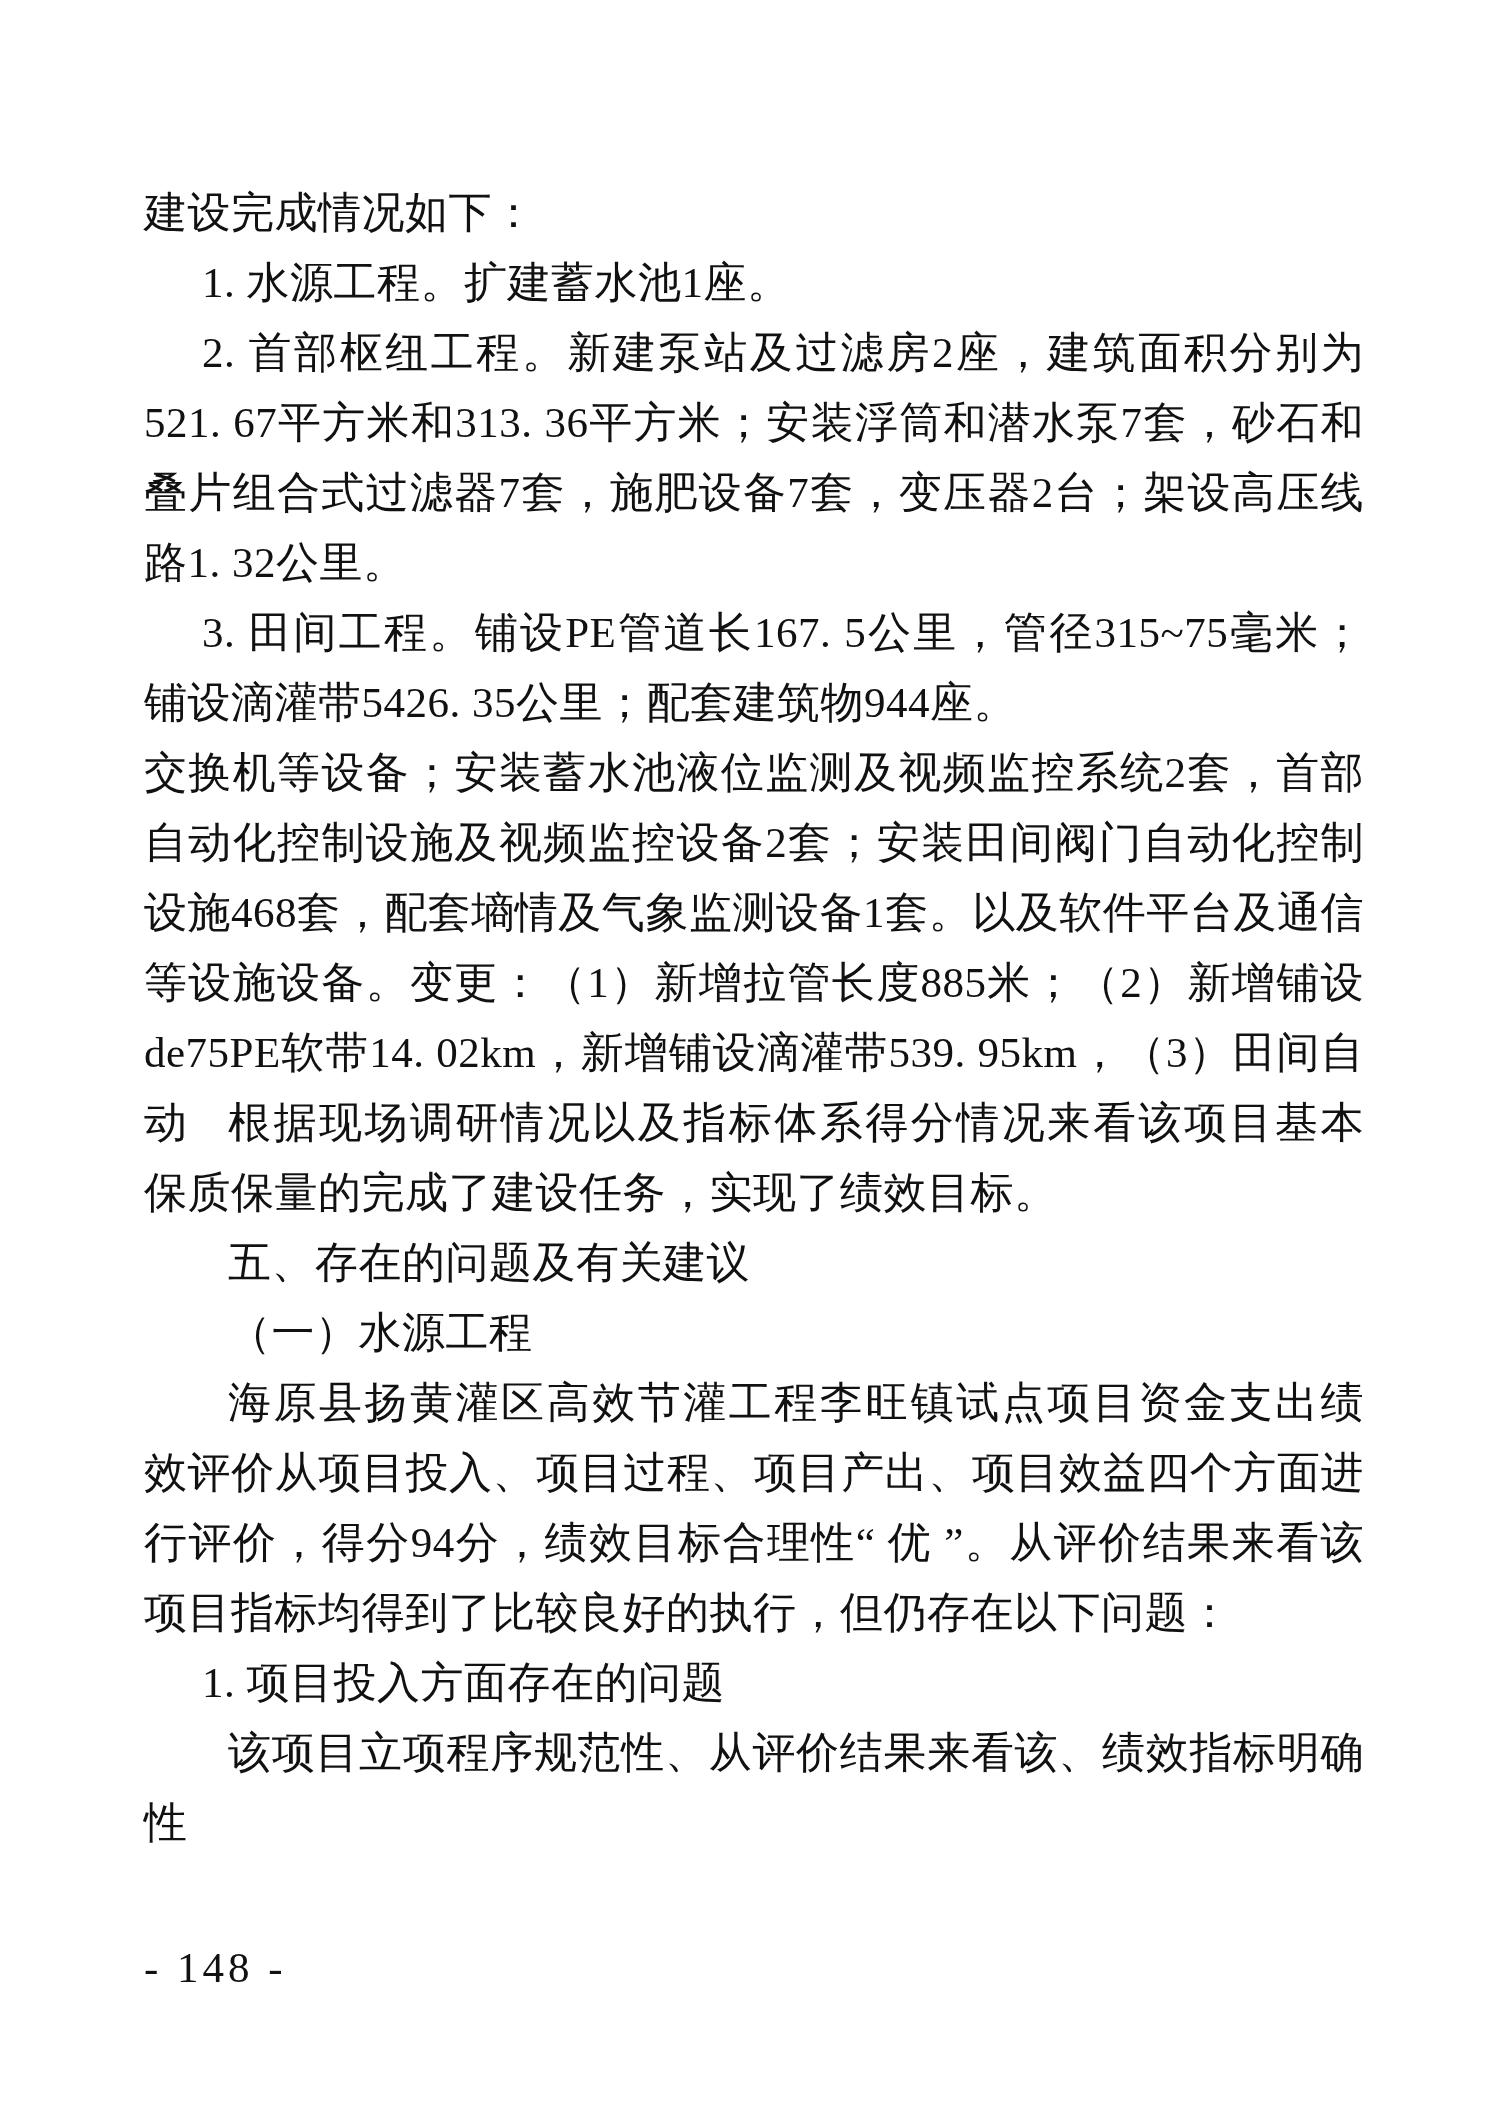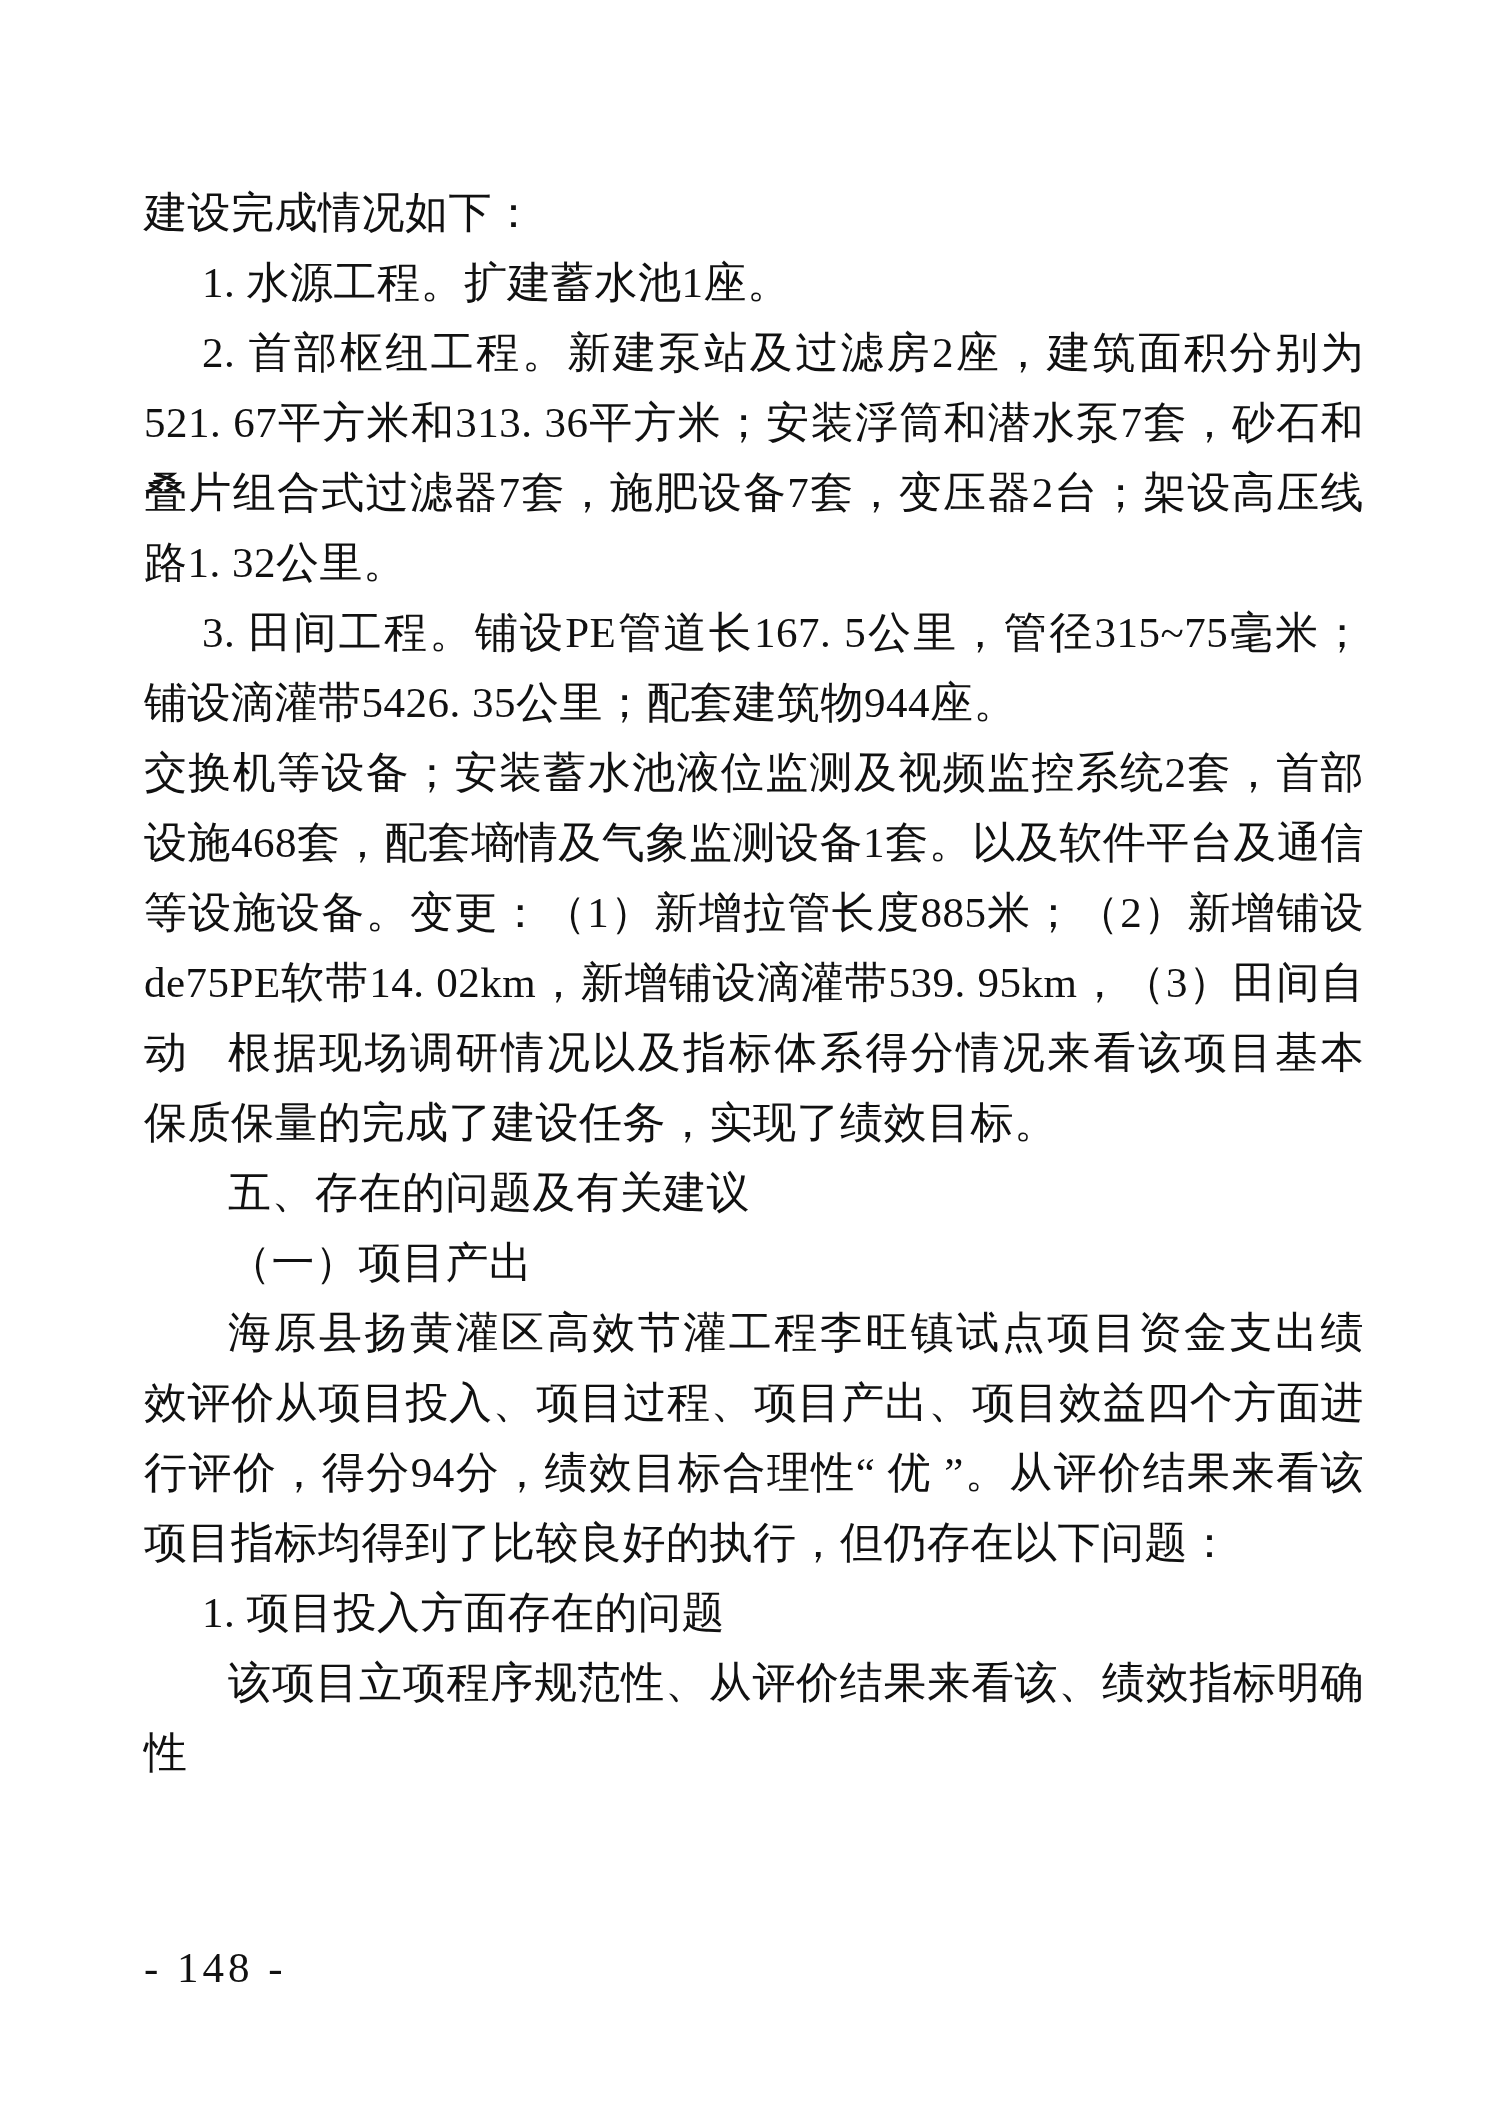--- a/index.html
+++ b/index.html
@@ -63,27 +63,28 @@
   <div class="text-block">
     <p class="ln">建设完成情况如下：</p>
     <p class="ln i1">1. 水源工程。扩建蓄水池1座。</p>
     <p class="ln i1 j">2. 首部枢纽工程。新建泵站及过滤房2座，建筑面积分别为</p>
     <p class="ln j">521. 67平方米和313. 36平方米；安装浮筒和潜水泵7套，砂石和</p>
     <p class="ln j">叠片组合式过滤器7套，施肥设备7套，变压器2台；架设高压线</p>
     <p class="ln">路1. 32公里。</p>
     <p class="ln i1 j">3. 田间工程。铺设PE管道长167. 5公里，管径315~75毫米；</p>
     <p class="ln">铺设滴灌带5426. 35公里；配套建筑物944座。</p>
     <p class="ln j">交换机等设备；安装蓄水池液位监测及视频监控系统2套，首部</p>
+    <p class="ln j">自动化控制设施及视频监控设备2套；安装田间阀门自动化控制</p>
     <p class="ln j">设施468套，配套墒情及气象监测设备1套。以及软件平台及通信</p>
     <p class="ln j">等设施设备。变更：（1）新增拉管长度885米；（2）新增铺设</p>
     <p class="ln j">de75PE软带14. 02km，新增铺设滴灌带539. 95km，（3）田间自动</p>
     <p class="ln i2 j">根据现场调研情况以及指标体系得分情况来看该项目基本</p>
     <p class="ln">保质保量的完成了建设任务，实现了绩效目标。</p>
     <p class="ln i2">五、存在的问题及有关建议</p>
-    <p class="ln i2">（一）项目产出</p>
+    <p class="ln i2">（一）水源工程</p>
     <p class="ln i2 j">海原县扬黄灌区高效节灌工程李旺镇试点项目资金支出绩</p>
     <p class="ln j">效评价从项目投入、项目过程、项目产出、项目效益四个方面进</p>
     <p class="ln j">行评价，得分94分，绩效目标合理性“ 优 ”。从评价结果来看该</p>
     <p class="ln">项目指标均得到了比较良好的执行，但仍存在以下问题：</p>
     <p class="ln i1">1. 项目投入方面存在的问题</p>
     <p class="ln i2 j">该项目立项程序规范性、从评价结果来看该、绩效指标明确性</p>
   </div>
   <div class="page-number">- 148 -</div>
 </div>
 

